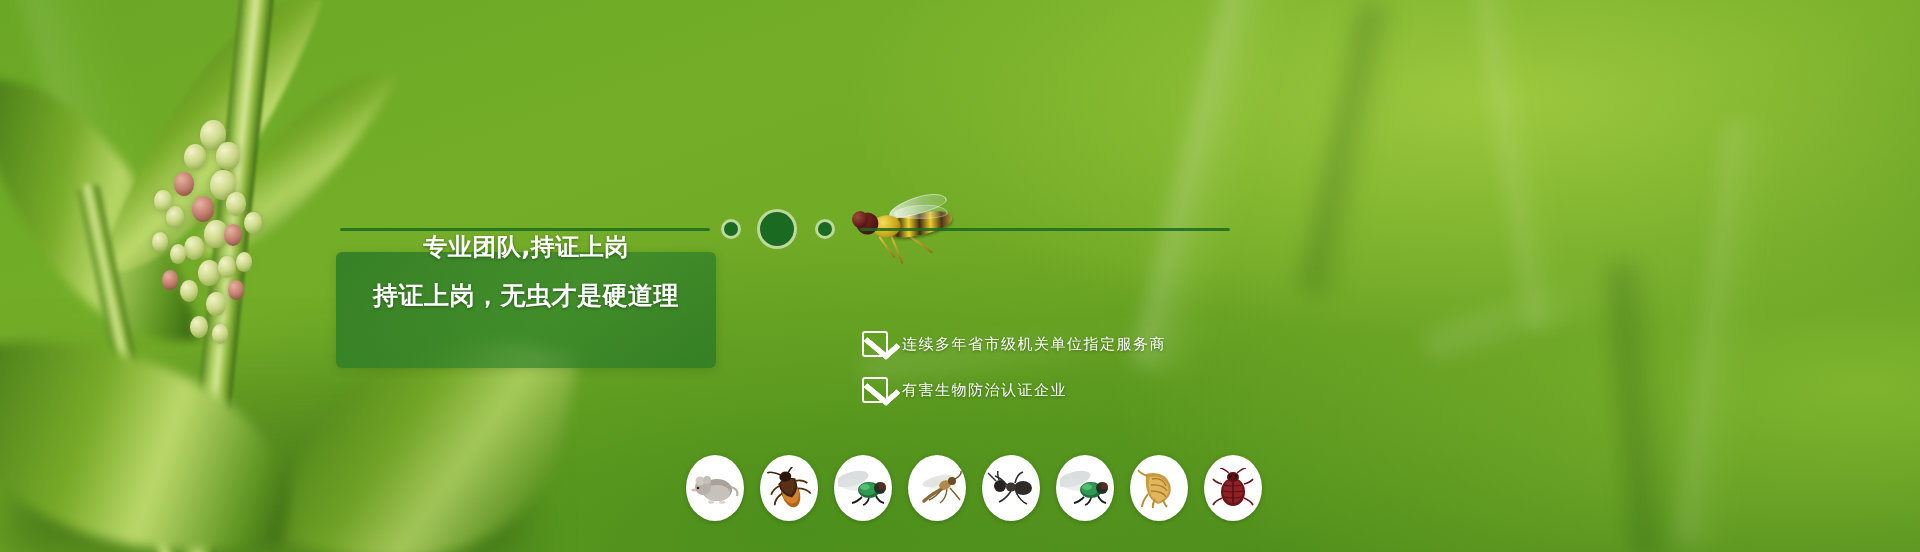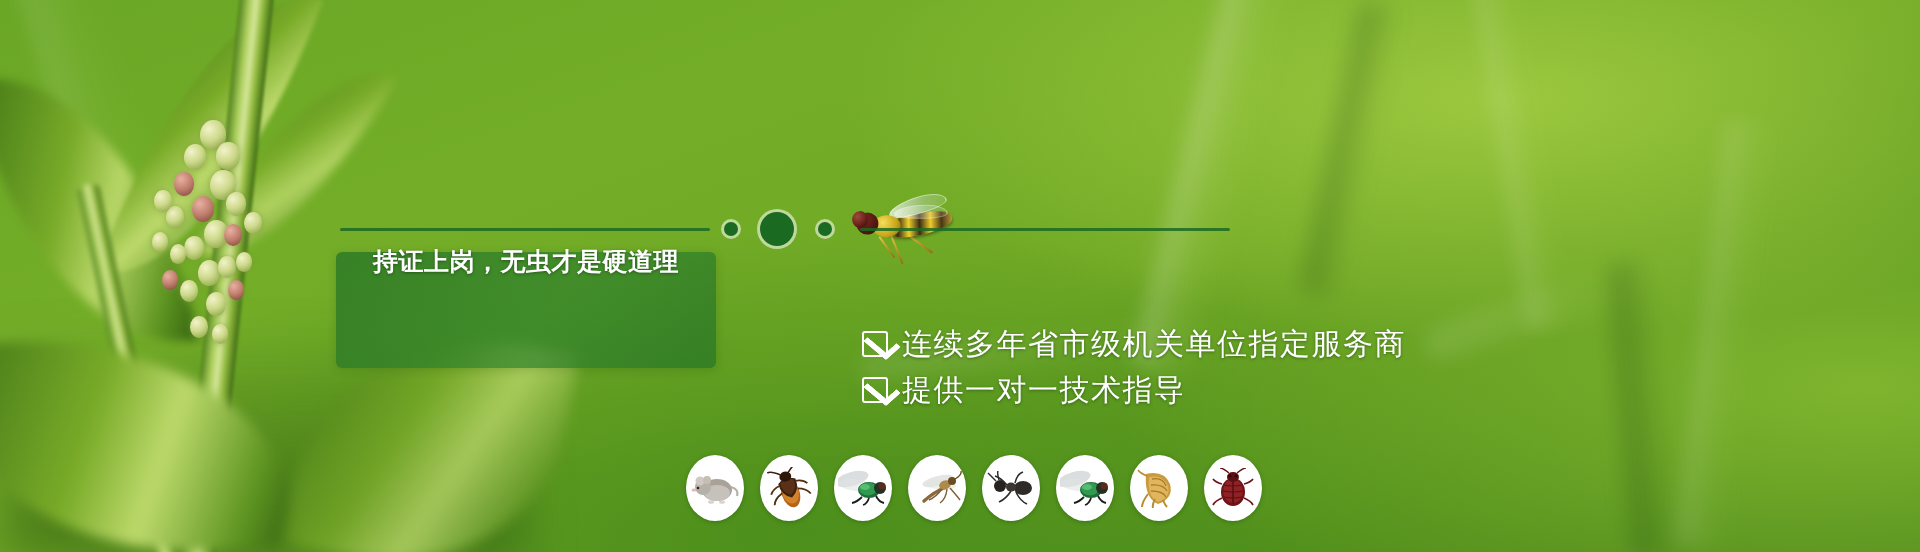--- a/index.html
+++ b/index.html
@@ -184,21 +184,21 @@
     border:2px solid #ffffff; border-radius:3px;
   }
   .chk::after {
     content:""; position:absolute;
     left:3px; top:1px; width:24px; height:14px;
     border-right:6px solid #ffffff; border-bottom:6px solid #ffffff;
     transform:rotate(40deg) skewX(-8deg);
     border-radius:2px;
   }
   .feat-label {
-    color:#ffffff; font-size:30px; line-height:28px; letter-spacing:1.5px;
+    color:#ffffff; font-size:15px; line-height:28px; letter-spacing:1.5px;
     white-space:nowrap; font-weight:400;
     text-shadow:0 1px 3px rgba(15,50,10,.5);
     font-family:"DejaVu Sans","Liberation Sans",sans-serif;
   }
 
   
   .pests { position:absolute; left:686px; top:455px; display:flex; gap:16px; }
   .pest {
     width:58px; height:66px; border-radius:50%;
     background:#ffffff;
@@ -276,31 +276,32 @@
   <div class="divider">
     <div class="div-line left"></div>
     <div class="dot small1"></div>
     <div class="dot big"></div>
     <div class="dot small2"></div>
     <div class="div-line right"></div>
   </div>
 
   <div class="panel"></div>
   <div class="panel-lines">
+    <div class="p-line l1">专业团队,持证上岗</div>
     <div class="p-line l2">持证上岗，无虫才是硬道理</div>
   </div>
 
   <div class="features">
     <div class="feat">
       <span class="chk"></span>
       <span class="feat-label">连续多年省市级机关单位指定服务商</span>
     </div>
     <div class="feat">
       <span class="chk"></span>
-      <span class="feat-label">提供一对一技术指导</span>
+      <span class="feat-label">有害生物防治认证企业</span>
     </div>
   </div>
 
   <div class="pests">
 
     <div class="pest">
       <svg width="48" height="34" viewBox="0 0 48 34">
         <ellipse cx="26" cy="19" rx="15" ry="11" fill="#a8a29b"></ellipse>
         <ellipse cx="26" cy="22" rx="13" ry="8" fill="#c6c2bb"></ellipse>
         <circle cx="12" cy="16" r="8" fill="#b5b0a8"></circle>

